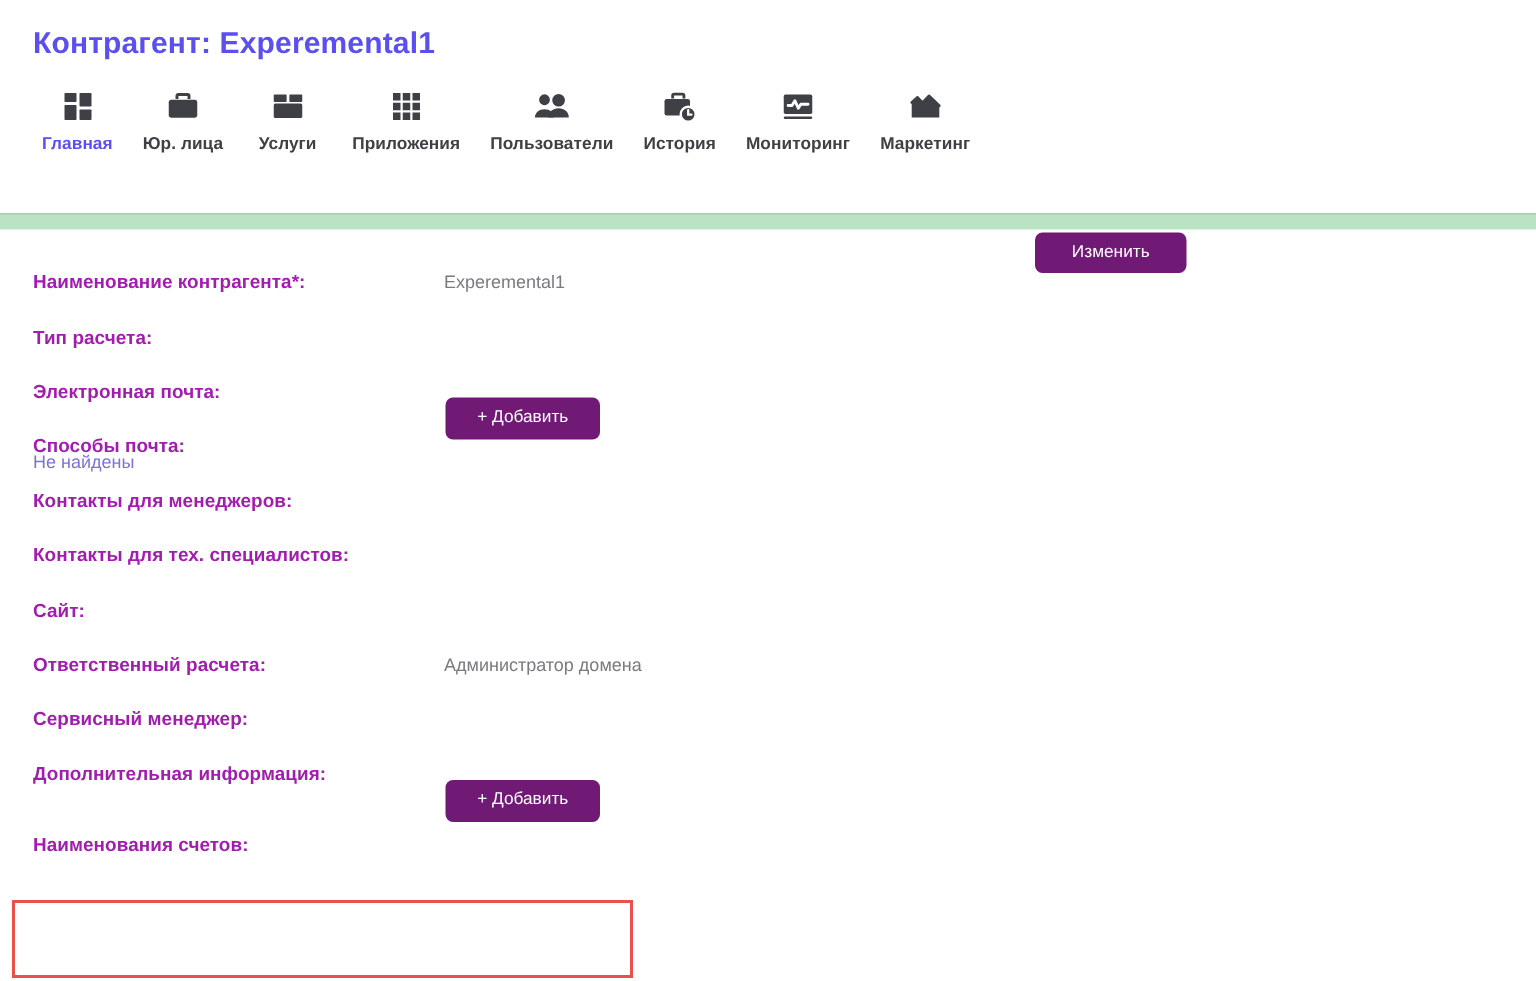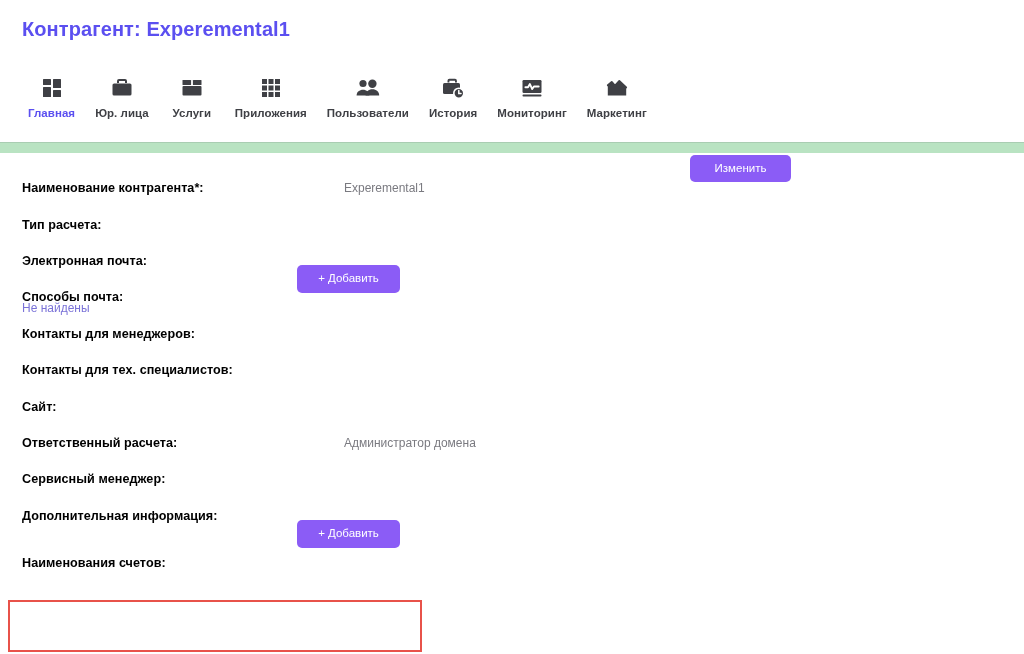--- a/index.html
+++ b/index.html
@@ -25,21 +25,21 @@
     font-weight: 700;
     color: #5b4ff0;
     letter-spacing: 0.1px;
     white-space: nowrap;
   }
 
   
   #nav-tabs {
     position: absolute;
     left: 18px;
-    top: 73px;
+    top: 56px;
     display: flex;
     align-items: flex-start;
     text-align: center;
   }
   .nav-tab {
     display: flex;
     flex-direction: column;
     align-items: center;
     justify-content: flex-start;
     cursor: pointer;
@@ -88,48 +88,47 @@
     position: relative;
     height: 36.4px;
     display: flex;
     align-items: center;
   }
   .row-label {
     position: absolute;
     left: 22px;
     font-size: 12.6px;
     font-weight: 700;
-    color: #000000;
+    color: #a21caf;
     white-space: nowrap;
     letter-spacing: 0.05px;
   }
   .row-sublabel {
     position: absolute;
     left: 22px;
     top: 22px;
     font-size: 12px;
     font-weight: 400;
     color: #7b73d8;
     white-space: nowrap;
   }
   .row-value {
     position: absolute;
     left: 296px;
     font-size: 12px;
     font-weight: 400;
     color: #7a7a80;
     white-space: nowrap;
-    margin-left: 48px;
   }
 
   .btn {
     position: absolute;
     border: none;
     border-radius: 5px;
-    background: #8b5cf6;
+    background: #701a75;
     color: #ffffff;
     font-family: "Liberation Sans", sans-serif;
     font-size: 11.5px;
     font-weight: 400;
     cursor: pointer;
     padding: 0;
     text-align: center;
     line-height: 1;
     display: flex;
     align-items: center;

